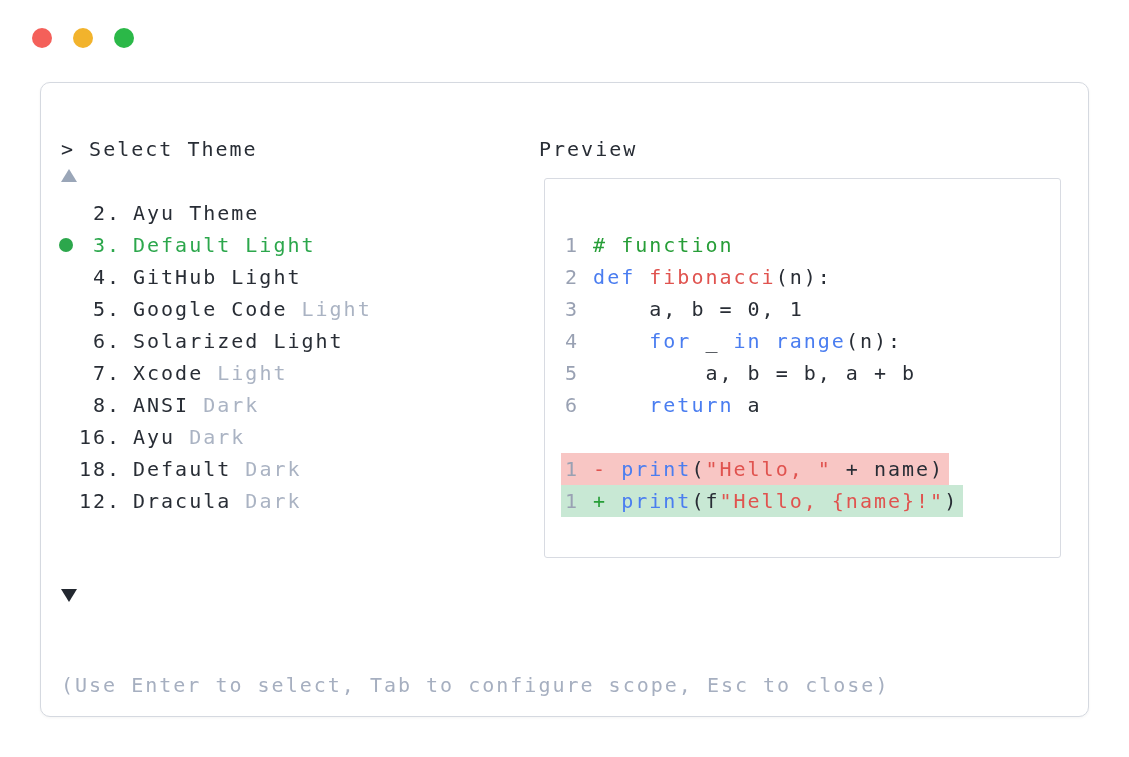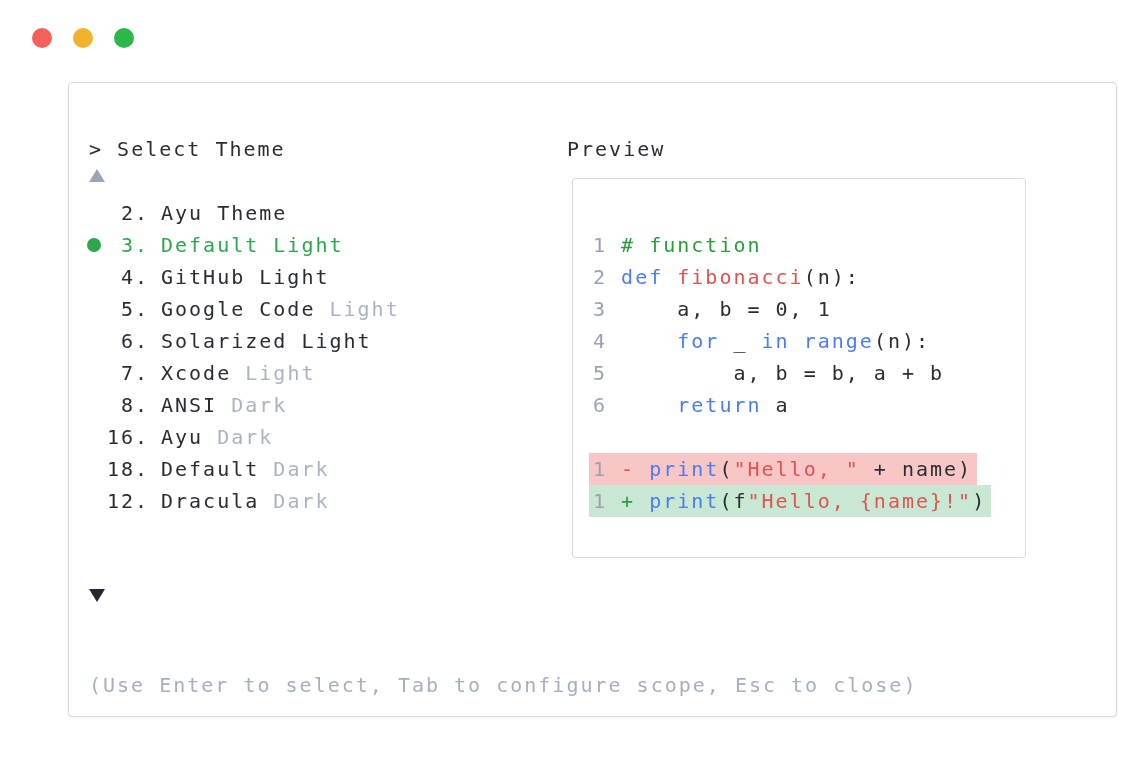--- a/index.html
+++ b/index.html
@@ -8,22 +8,22 @@
 
   
   .traffic { position:absolute; left:32px; top:28px; display:flex; gap:21px; }
   .tl { width:20px; height:20px; border-radius:50%; }
   .tl.red    { background:var(--tl-red); }
   .tl.yellow { background:var(--tl-yellow); }
   .tl.green  { background:var(--tl-green); }
 
   
   .panel { position:absolute; left:40px; top:82px; width:1049px; height:635px;
-           background:#fff; border:1.5px solid var(--border); border-radius:4px;
-           box-shadow:0 1px 3px rgba(30,36,44,0.05);margin-left:28px; }
+           background:#fff; border:1.5px solid var(--border); border-radius:10px;
+           box-shadow:0 1px 3px rgba(30,36,44,0.05); }
 
   .prompt { position:absolute; left:20px; top:52px; line-height:28px; }
   .scroll-up { position:absolute; left:20px; top:86px; width:0; height:0;
                border-left:8px solid transparent; border-right:8px solid transparent;
                border-bottom:13px solid var(--arrow-up); }
   .scroll-down { position:absolute; left:20px; top:506px; width:0; height:0;
                border-left:8px solid transparent; border-right:8px solid transparent;
                border-top:13px solid var(--arrow-down); }
 
   .theme-list { position:absolute; left:38px; top:114px; }
@@ -32,21 +32,21 @@
   .theme-row .nm  { margin-left:12px; }
   .theme-row .dim { color:var(--dim); }
   .theme-row.selected, .theme-row.selected .dim { color:var(--green); }
   .bullet { position:absolute; left:-20px; top:9px; width:14px; height:14px;
             border-radius:50%; background:var(--green); }
 
   .hint { position:absolute; left:20px; top:588px; line-height:28px; color:var(--hint); }
 
   
   .preview-title { position:absolute; left:498px; top:52px; line-height:28px; }
-  .preview-box { position:absolute; left:503px; top:95px; width:454px; height:380px;
+  .preview-box { position:absolute; left:503px; top:95px; width:517px; height:380px;
                  background:#fff; border:1.5px solid var(--border2); border-radius:3px; }
   .code { position:absolute; left:16px; top:50px; white-space:pre; }
   .cl { height:32px; line-height:32px; padding-left:4px; }
   .cl.diff { padding-left:0; }
   .band { display:inline-block; height:32px; padding:0 5px 0 4px; }
   .band.del { background:var(--del-bg); }
   .band.ins { background:var(--ins-bg); }
 
   .ln          { color:var(--ln); }
   .tk-plain    { color:var(--dark); }

